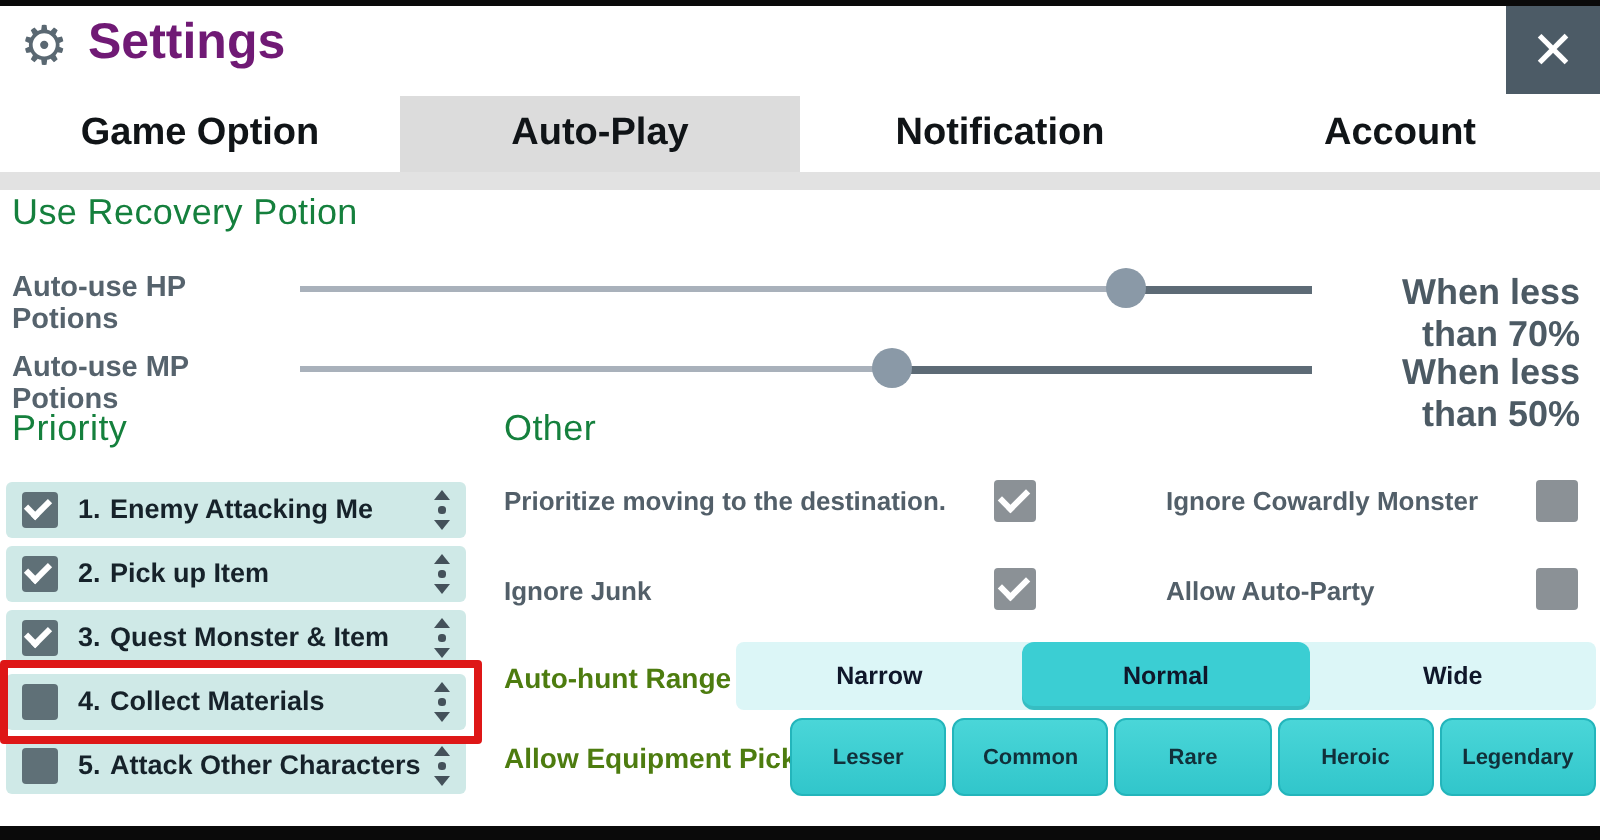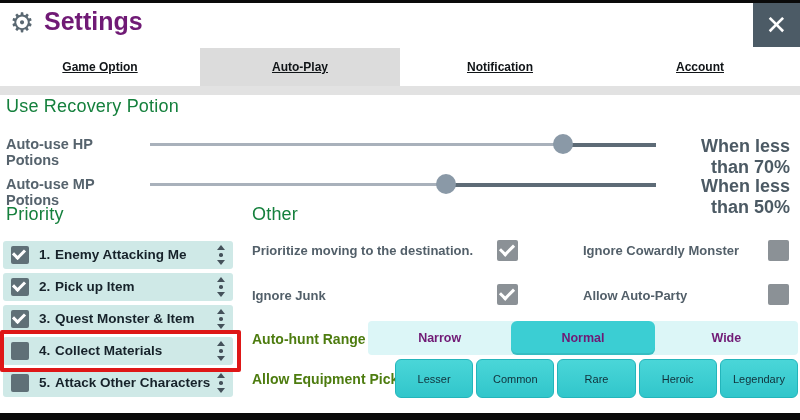--- a/index.html
+++ b/index.html
@@ -18,21 +18,21 @@
   .header-title { position:absolute; left:44px; top:7px; font-size:25px; font-weight:bold; color:#701a75; }
   .close-btn {
     position:absolute; left:753px; top:3px; width:47px; height:44px;
     background:#4c5b66; color:#ffffff; font-size:26px; font-weight:bold;
     display:flex; align-items:center; justify-content:center; cursor:pointer;
   }
 
   
   .tabbar { position:absolute; left:0; top:48px; width:800px; height:38px; display:flex; background:#ffffff; }
   .tab { width:200px; height:38px; display:flex; align-items:center; justify-content:center;
-         font-size:12px; font-weight:bold; color:#101417; cursor:pointer;text-decoration:underline; }
+         font-size:19px; font-weight:bold; color:#101417; cursor:pointer; }
   .tab.selected { background:#dcdcdc; }
   .tab-divider { position:absolute; left:0; top:86px; width:800px; height:9px; background:#e2e2e2; }
 
   .section-title { position:absolute; font-size:18px; color:#15803d; font-weight:500; letter-spacing:0.2px; }
 
   
   .slider-label { position:absolute; left:6px; width:142px; font-size:14.5px; font-weight:600; color:#56636d; }
   .slider-track { position:absolute; left:150px; width:506px; height:20px; cursor:pointer; }
   .seg-light { position:absolute; left:0; top:9px; height:3px; background:#a9b1bb; }
   .seg-dark  { position:absolute; top:8.5px; height:4px; background:#5d6b76; right:0; }
@@ -65,27 +65,27 @@
   
   .chk-label { position:absolute; font-size:13px; font-weight:600; color:#525f69; white-space:nowrap; }
   .g-check { position:absolute; width:21px; height:21px; background:#8b9196; border-radius:2px; cursor:pointer; }
   .g-check.checkbox-checked::after { left:3px; top:4px; width:11px; height:6px; }
 
   .row-label { position:absolute; font-size:14px; font-weight:600; color:#4d7c0f; white-space:nowrap; }
 
   .seg-control { position:absolute; left:368px; top:321px; width:430px; height:34px;
                  background:#dcf6f7; border-radius:4px; display:flex; }
   .seg-opt { flex:1; display:flex; align-items:center; justify-content:center;
-             font-size:12.5px; font-weight:bold; color:#701a75; cursor:pointer; }
+             font-size:12.5px; font-weight:bold; color:#0f172a; cursor:pointer; }
   .seg-opt.selected { background:#3bced3; border-radius:6px; box-shadow:inset 0 -2px 0 rgba(0,0,0,0.08); }
 
   .equip-row { position:absolute; left:395px; top:359px; width:403px; height:39px; display:flex; gap:3px; }
   .equip-btn { flex:1; background:linear-gradient(#4ad6d8,#31c6cb); border:1px solid #23b5bb;
                border-radius:6px; display:flex; align-items:center; justify-content:center;
-               font-size:11px; font-weight:normal; color:#11303a; cursor:pointer; white-space:nowrap; }
+               font-size:11px; font-weight:bold; color:#11303a; cursor:pointer; white-space:nowrap; }
 </style>
 </head>
 <body>
 
 <div class="bar-black bar-top"></div>
 
 <span class="header-gear">⚙</span>
 <div class="header-title">Settings</div>
 <div class="close-btn">
   <span>✕</span>

